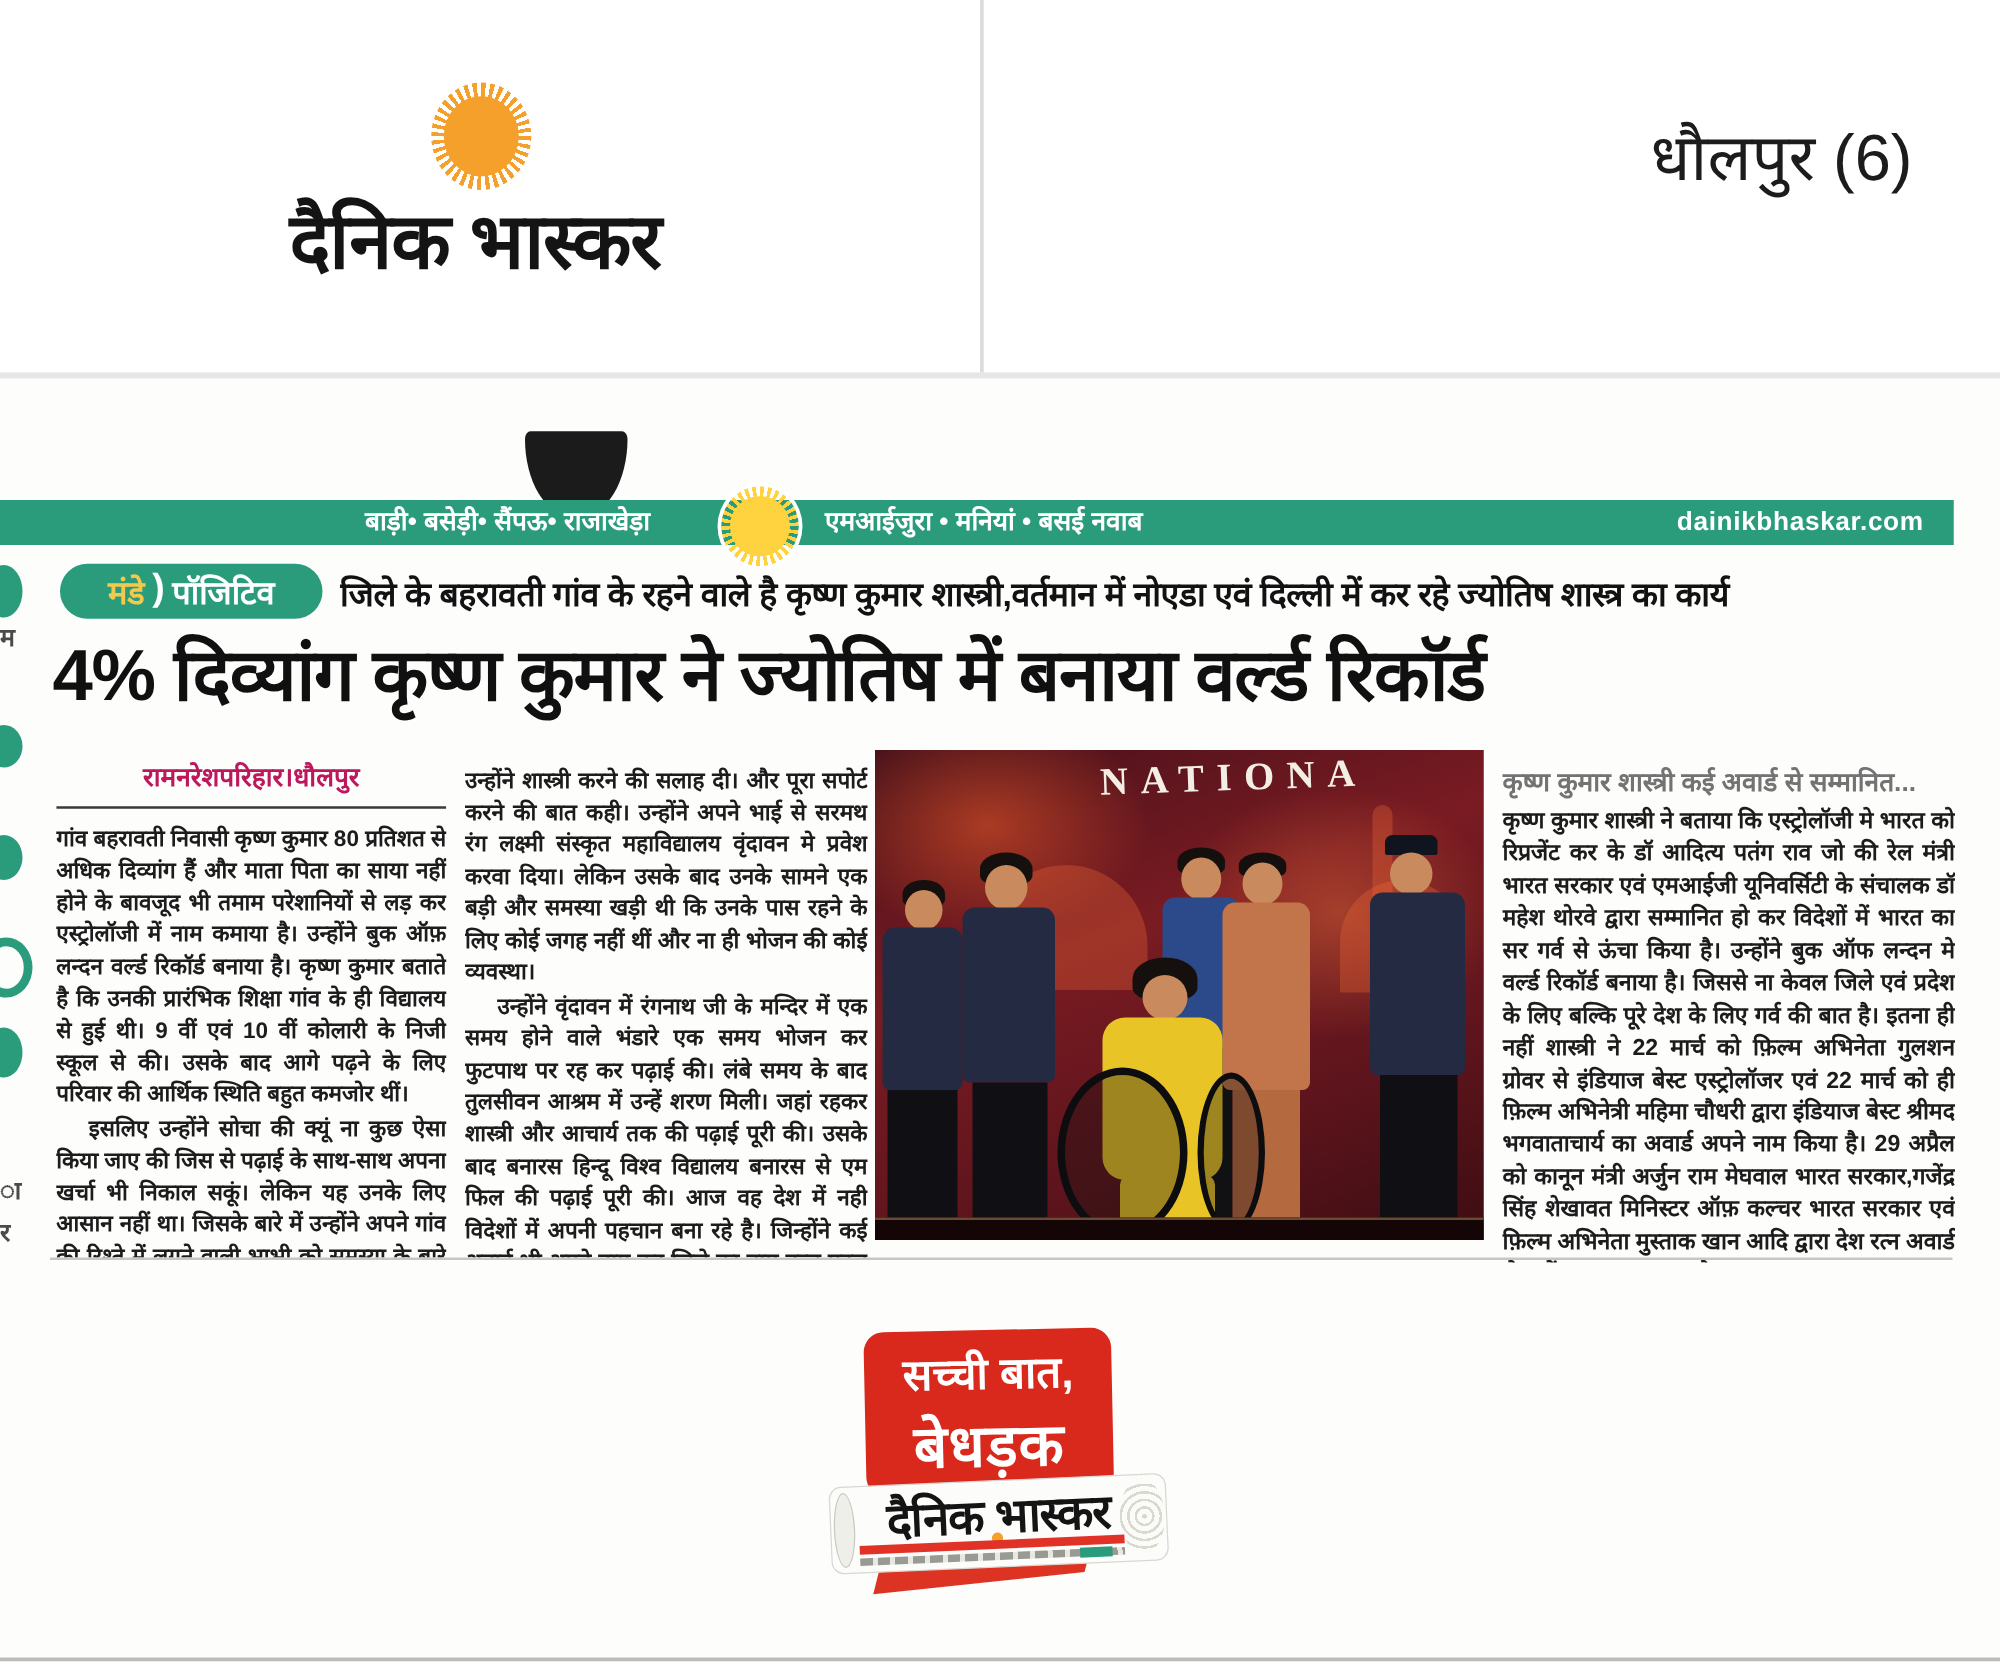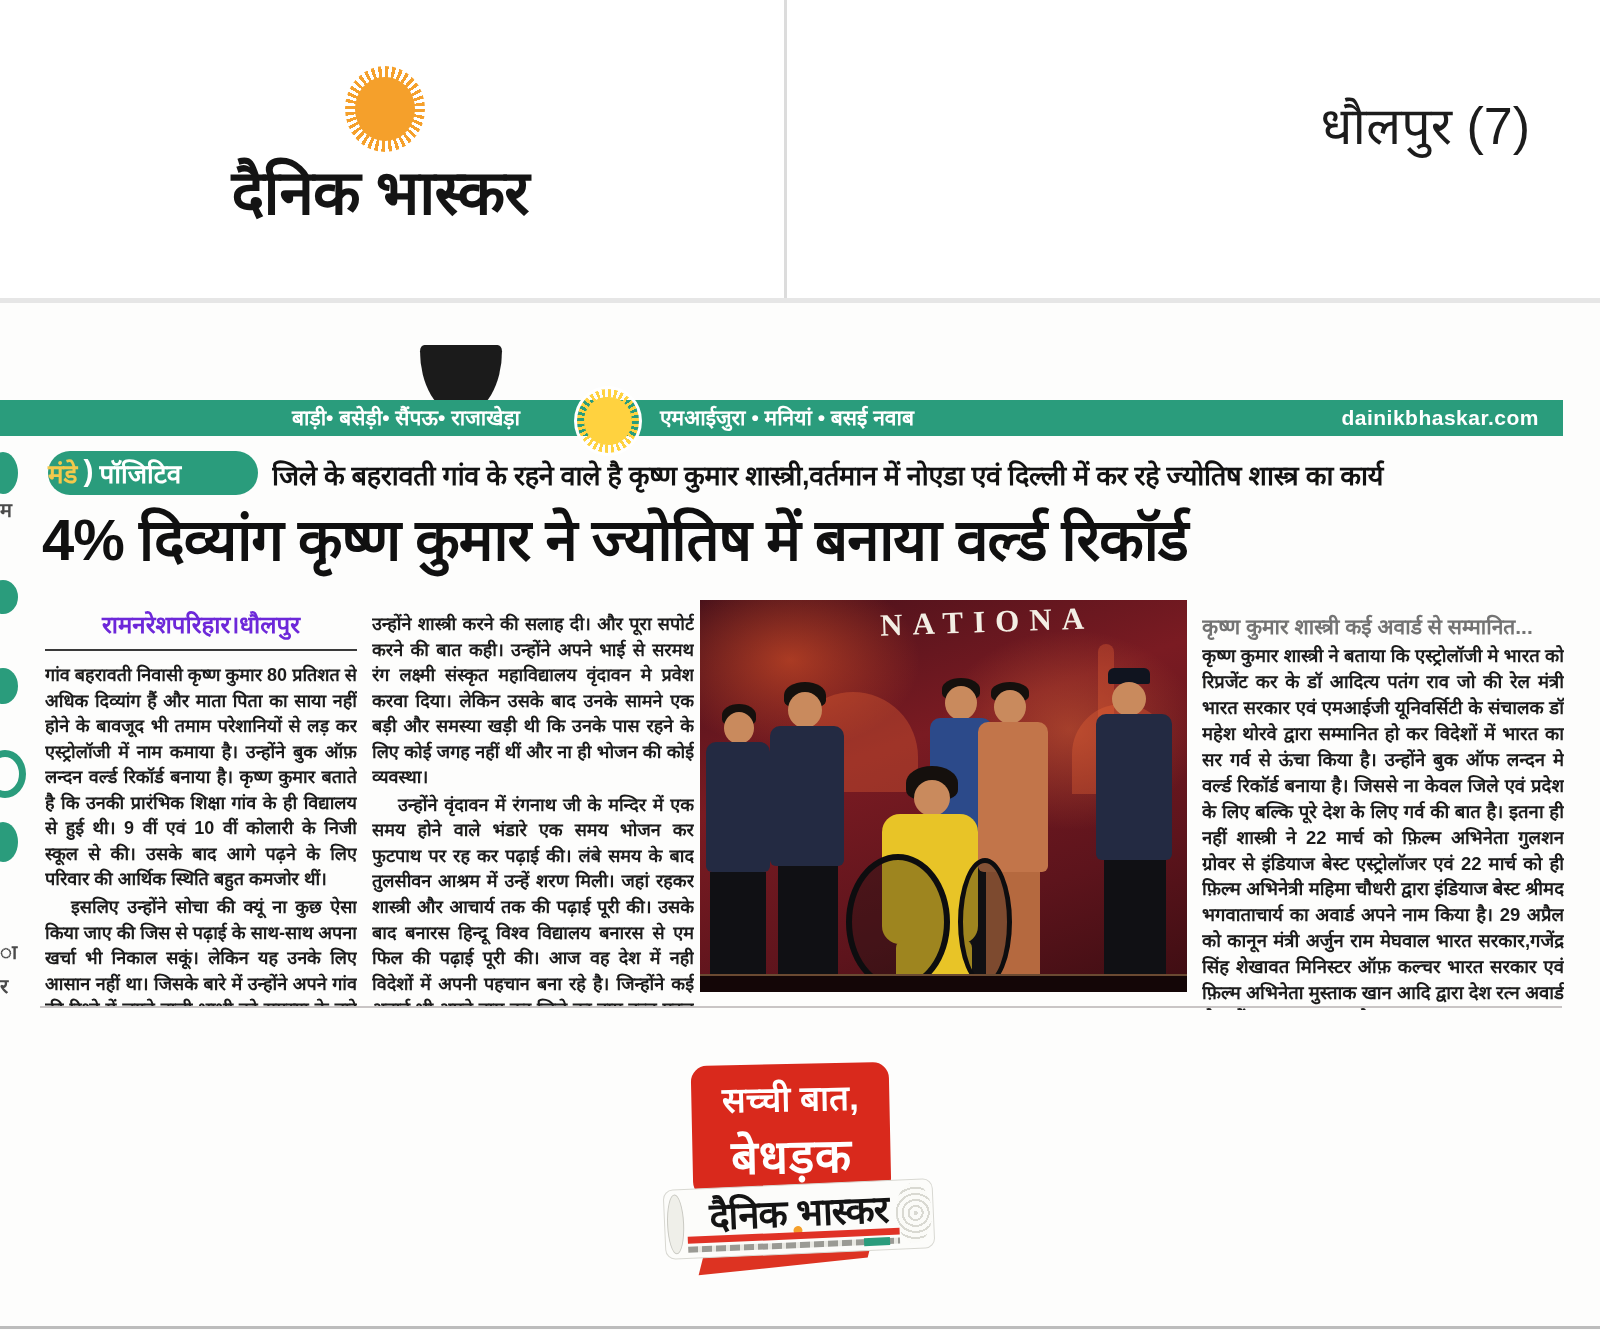--- a/index.html
+++ b/index.html
@@ -34,38 +34,38 @@
     font-weight:bold;font-size:21px;white-space:nowrap;}
   .tb-left{left:292px;}
   .tb-right{left:660px;}
   .tb-site{right:24px;letter-spacing:.5px;}
   .topbar-sun{left:574px;top:386px;width:62px;height:64px;border:3px solid #fff;
     background:repeating-conic-gradient(#FFD23F 0deg 6deg, rgba(0,0,0,0) 6deg 12deg);
     border-radius:50%;}
   .topbar-sun .core{position:absolute;inset:12%;border-radius:50%;background:#FFD23F;}
 
   .kicker-badge{left:48px;top:451px;width:210px;height:44px;background:#2A9C7C;
-    border-radius:24px;display:flex;align-items:center;gap:6px;
+    border-radius:24px;display:flex;align-items:center;justify-content:center;gap:6px;
     white-space:nowrap;}
   .badge-day{color:#F2C94C;font-weight:bold;font-size:26px;}
   .badge-paren{color:#ffffff;font-size:30px;font-weight:bold;transform:translateY(-2px);}
   .badge-label{color:#ffffff;font-weight:bold;font-size:26px;}
   .kicker-text{left:272px;top:456px;width:1290px;font-size:27px;font-weight:bold;
     white-space:nowrap;overflow:hidden;color:#121212;letter-spacing:-0.3px;}
 
   .headline{left:42px;top:498px;width:1522px;font-size:58px;font-weight:bold;
     white-space:nowrap;overflow:hidden;color:#101010;letter-spacing:-1px;}
 
   .col{position:absolute;text-align:justify;font-weight:bold;color:#1c1c1c;overflow:hidden;}
   .col p{margin:0 0 2px 0;}
   .col p.indent{text-indent:26px;}
   .col1{left:45px;top:608px;width:312px;height:398px;font-size:18px;line-height:1.42;}
   .col2{left:372px;top:612px;width:322px;height:394px;font-size:18px;line-height:1.42;}
   .col3{left:1202px;top:612px;width:362px;height:398px;font-size:18.5px;line-height:1.40;}
-  .byline{text-align:center;font-size:24px;font-weight:bold;color:#6d28d9;}
+  .byline{text-align:center;font-size:21px;font-weight:bold;color:#be185d;}
   .byline-rule{border-top:2px solid #3a3a3a;margin:7px 0 12px 0;}
   .col3-lead{font-size:21px;margin:0 0 6px 0;color:#737373;}
   .bottom-rule{left:40px;top:1006px;width:1522px;height:2px;background:#c9c5c5;}
 
   
   .edge-blob{background:#2A9C7C;border-radius:50%;}
   .edge-ring{background:transparent;border:7px solid #2A9C7C;border-radius:50%;}
   .edge-char{color:#4a4a4a;font-weight:bold;font-size:20px;}
 
   
@@ -119,21 +119,21 @@
   .page-bottom-line{left:0;top:1326px;width:1600px;height:3px;background:#bcbcbc;}
 </style>
 </head>
 <body>
 
 <div class="abs brand-sun sun">
     <div class="core"></div>
   </div>
 <div class="abs brand-name">दैनिक भास्कर</div>
 <div class="abs hdr-right">
-  <div class="hdr-edition">धौलपुर (7)</div>
+  <div class="hdr-edition">धौलपुर (6)</div>
 </div>
 <div class="abs hdr-divider-v"></div>
 <div class="abs hdr-divider-h"></div>
 
 <div class="abs clip-bg"></div>
 <div class="abs blob-black"></div>
 
 <div class="abs topbar">
   <span class="topbar-text tb-left">बाड़ी• बसेड़ी• सैंपऊ• राजाखेड़ा</span>
   <span class="topbar-text tb-right">एमआईजुरा • मनियां • बसई नवाब</span>

